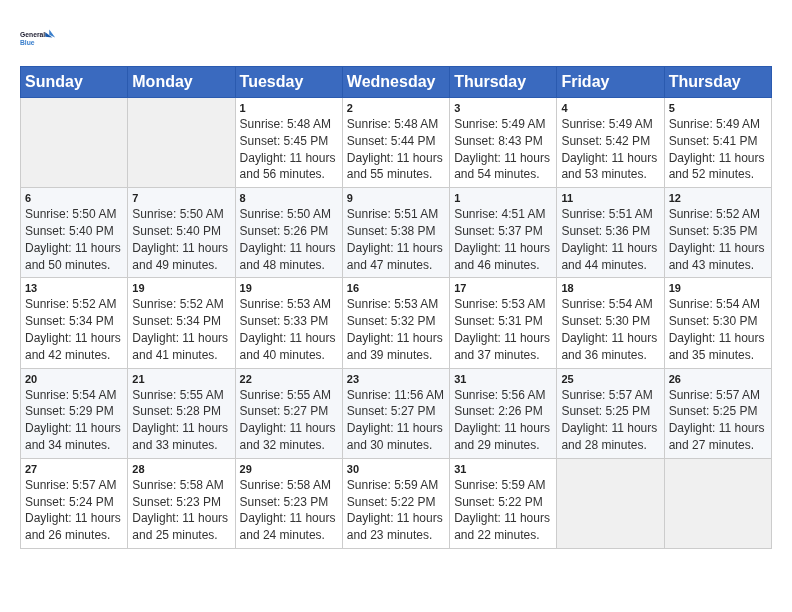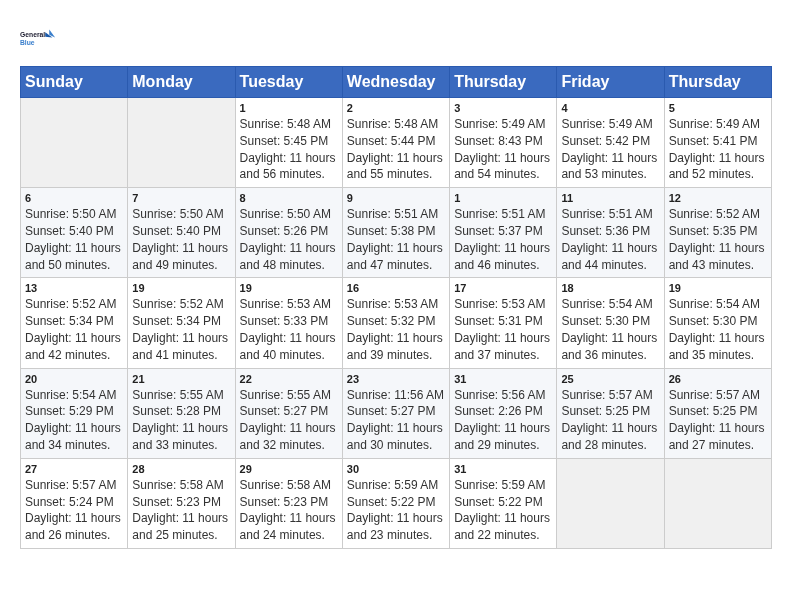--- a/index.html
+++ b/index.html
@@ -157,21 +157,21 @@
 Daylight: 11 hours and 48 minutes.</div>
         </td>
         <td>
           <div class="day-num">9</div>
           <div class="day-info">Sunrise: 5:51 AM
 Sunset: 5:38 PM
 Daylight: 11 hours and 47 minutes.</div>
         </td>
         <td>
           <div class="day-num">1</div>
-          <div class="day-info">Sunrise: 5:51 AM
+          <div class="day-info">Sunrise: 4:51 AM
 Sunset: 5:37 PM
 Daylight: 11 hours and 46 minutes.</div>
         </td>
         <td>
           <div class="day-num">11</div>
           <div class="day-info">Sunrise: 5:51 AM
 Sunset: 5:36 PM
 Daylight: 11 hours and 44 minutes.</div>
         </td>
         <td>

